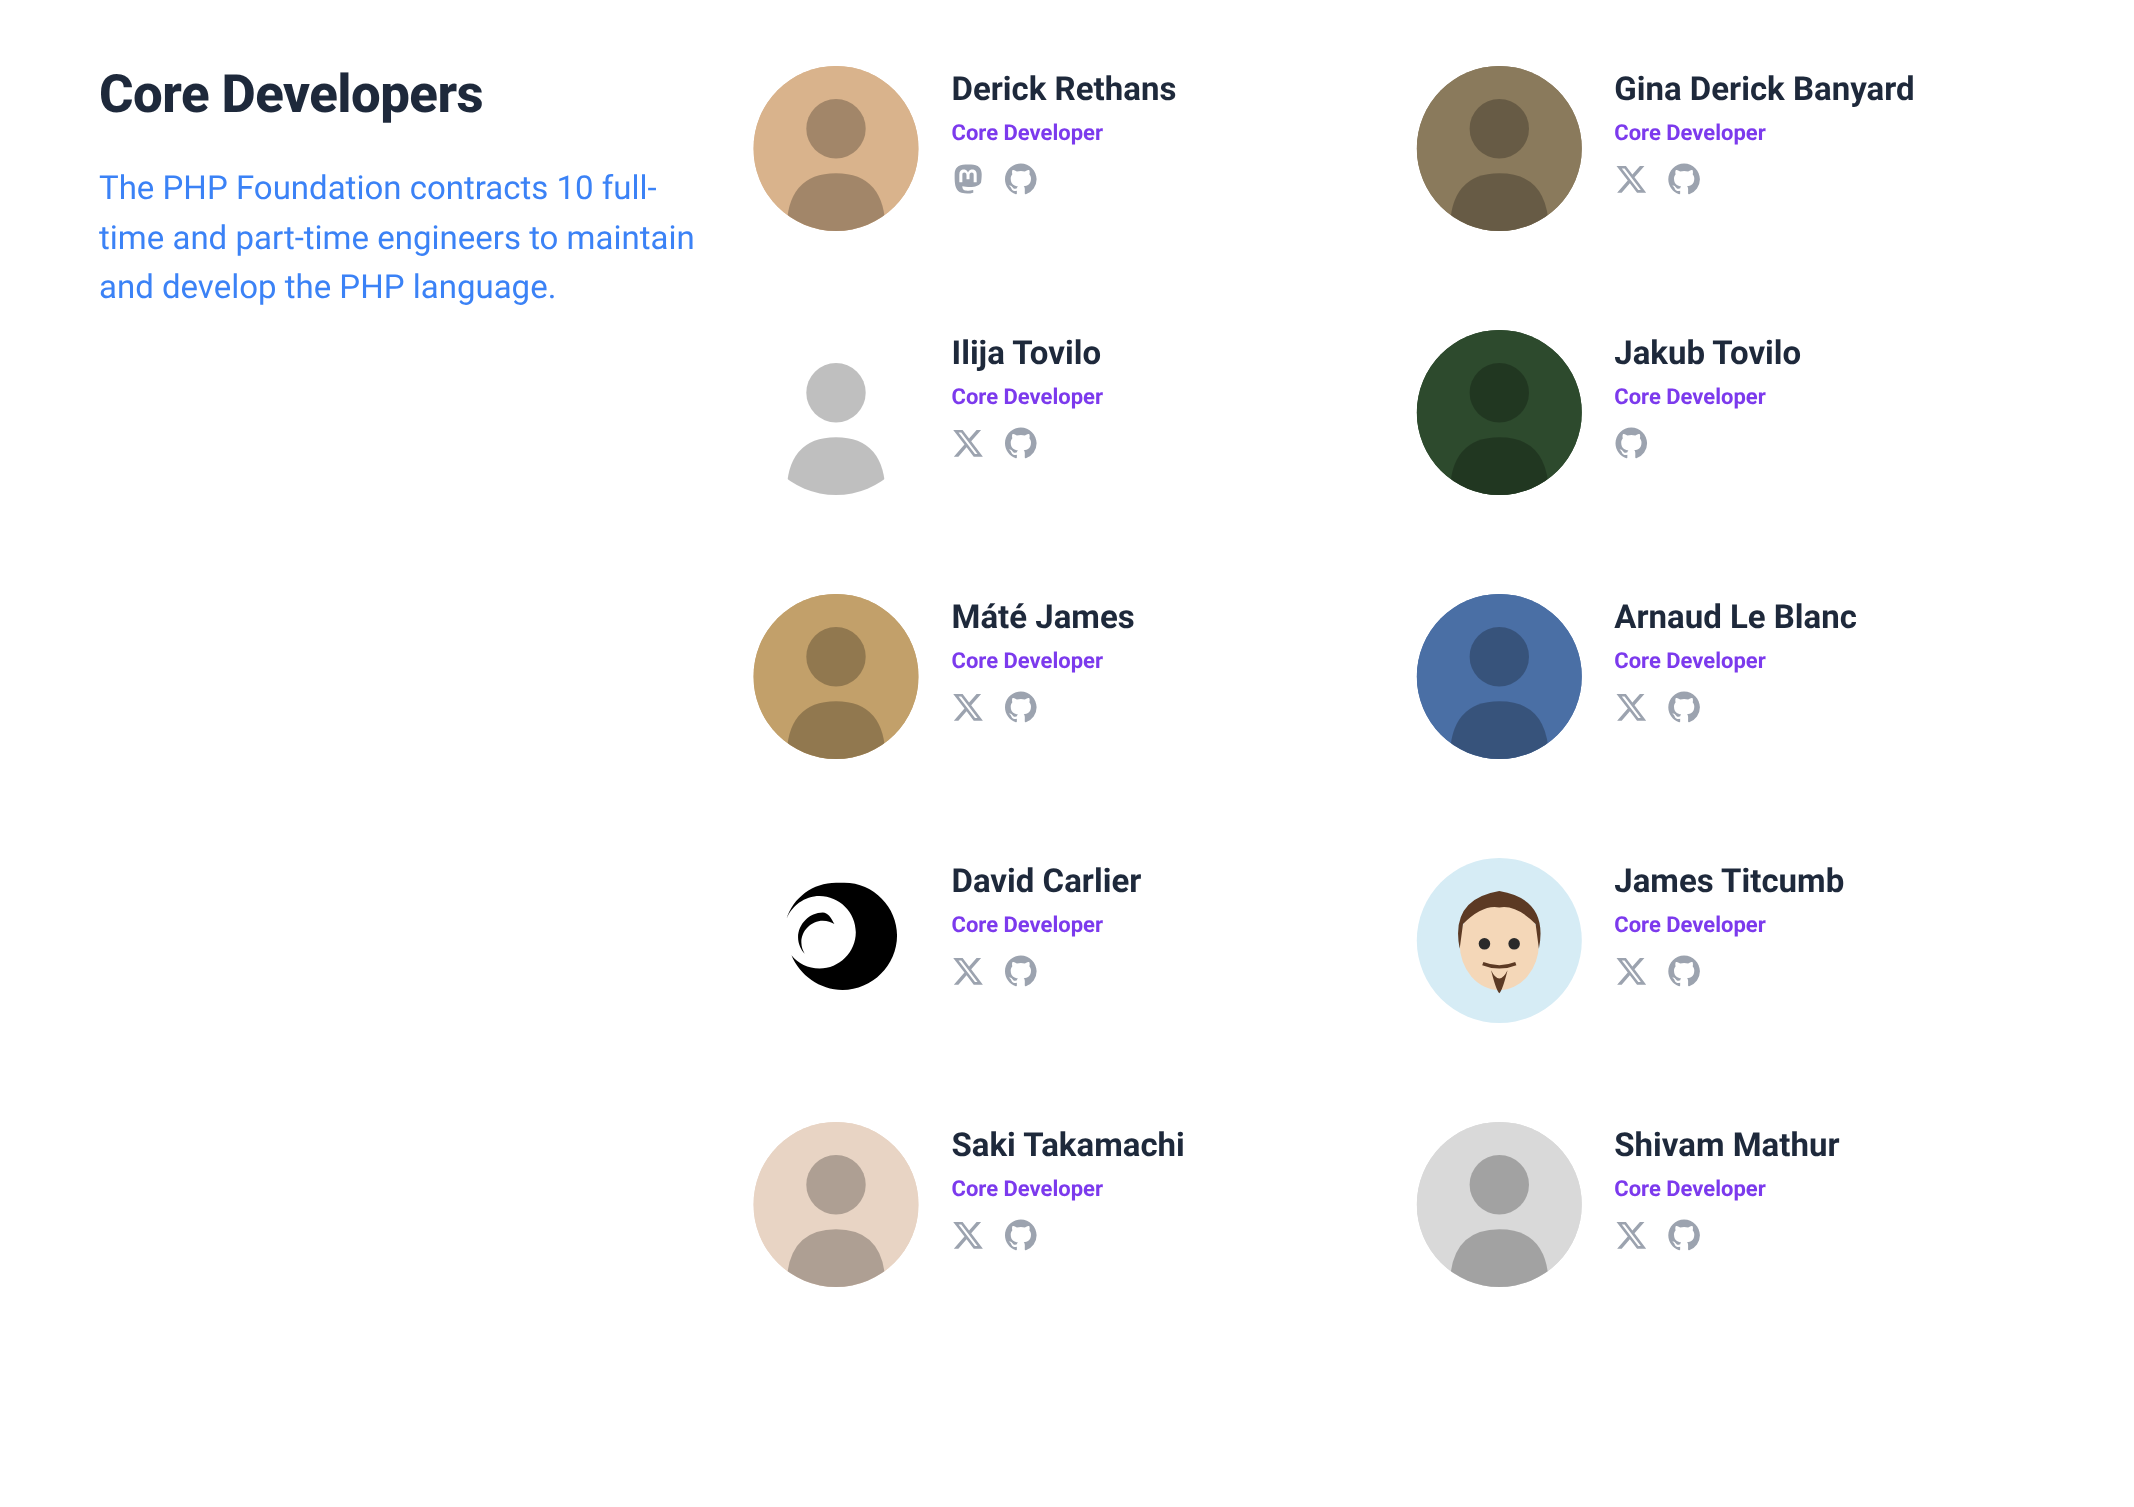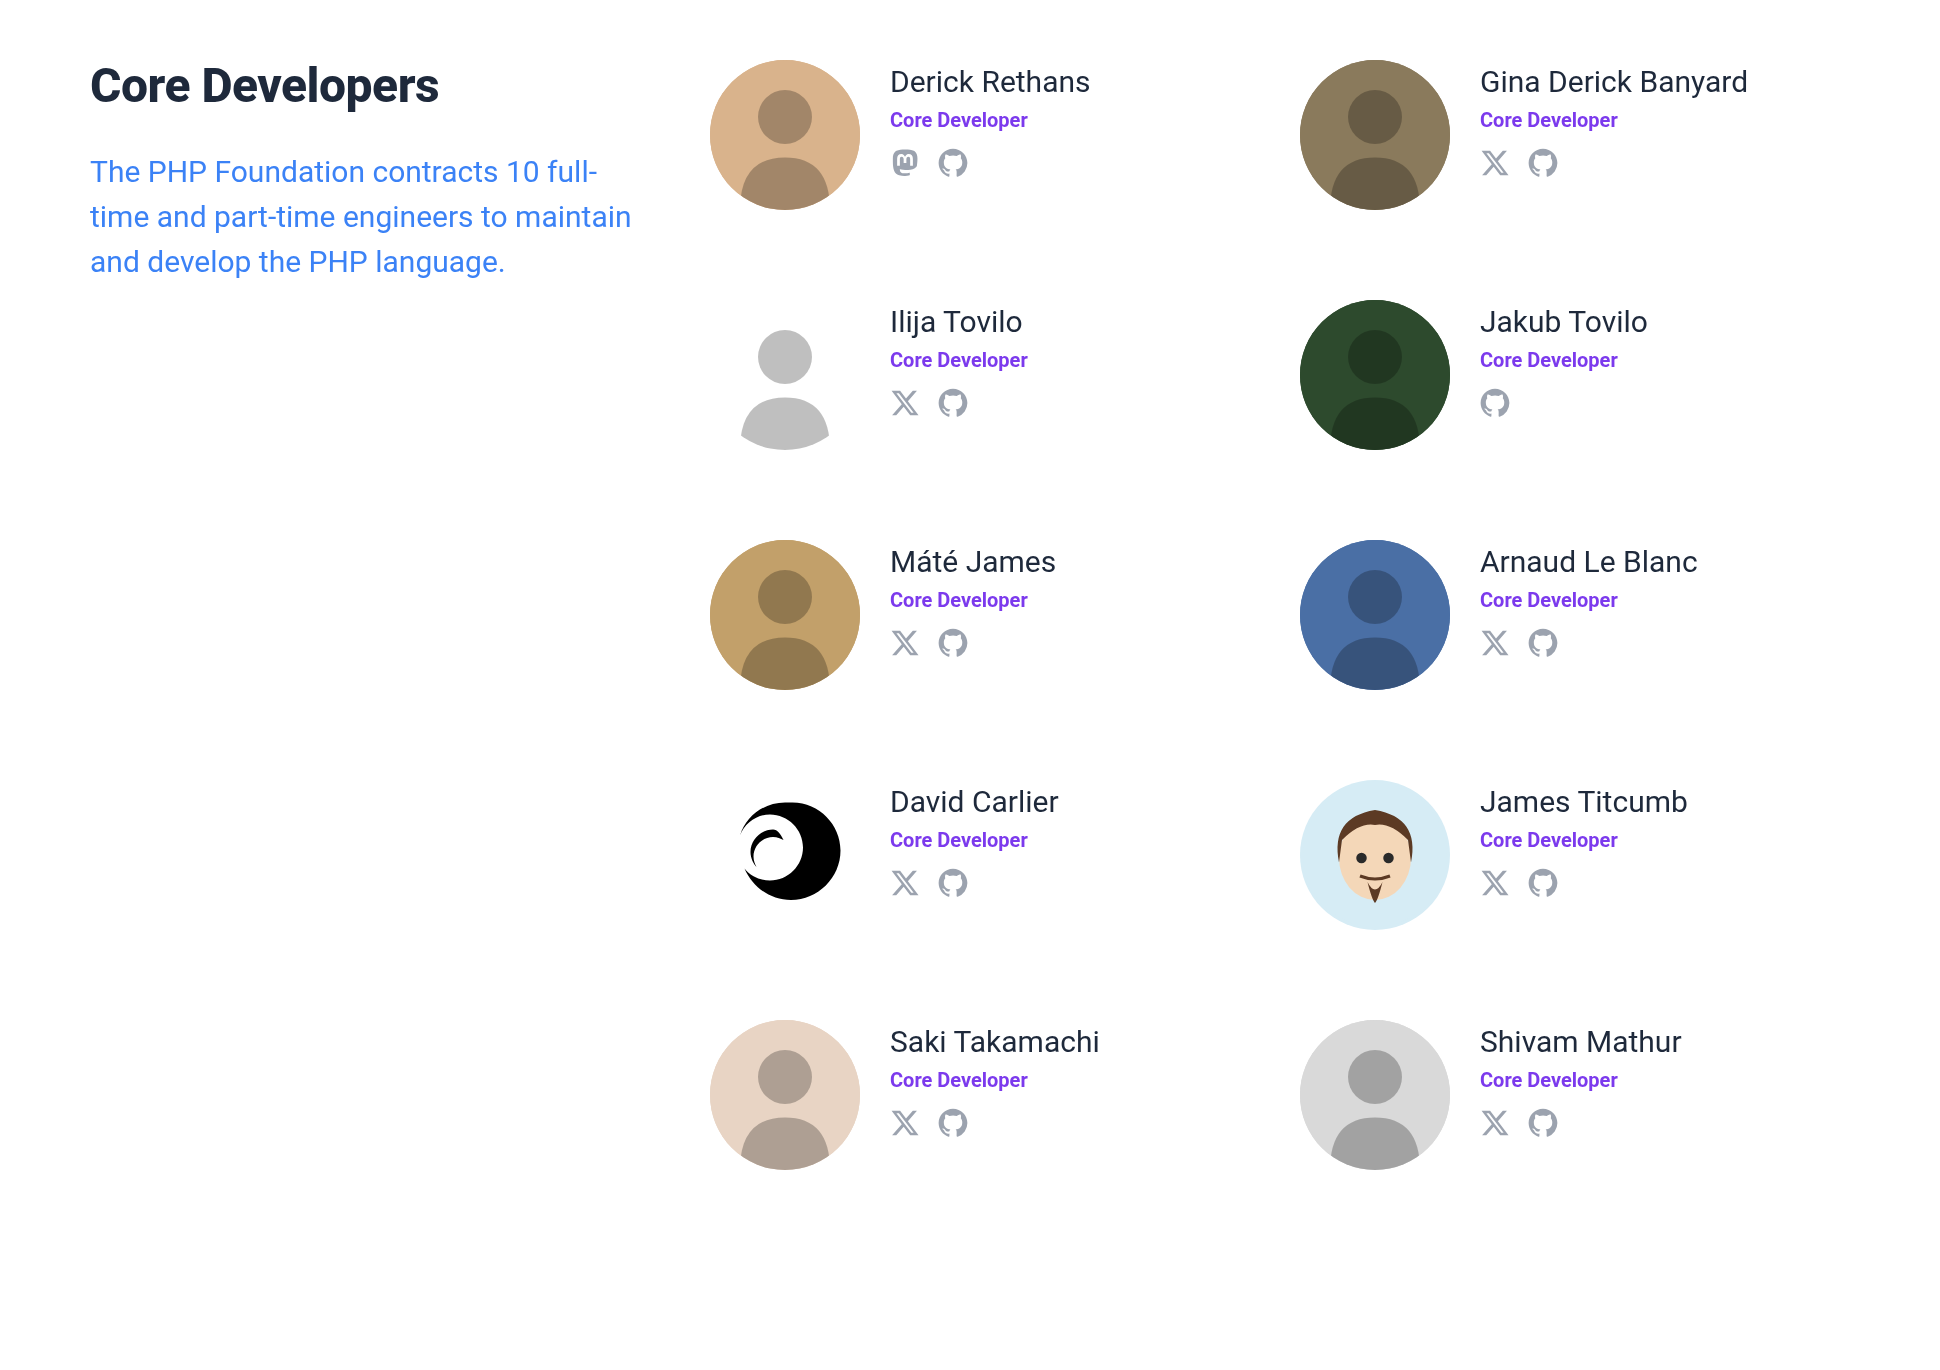--- a/index.html
+++ b/index.html
@@ -5,21 +5,21 @@
     * { box-sizing: border-box; margin: 0; padding: 0; }
     body {
       font-family: -apple-system, BlinkMacSystemFont, "Segoe UI", Roboto, "Helvetica Neue", Arial, sans-serif;
       background: #fff;
       color: #1e293b;
       width: 1940px;
       padding: 60px 90px;
     }
     .container {
       display: flex;
-      gap: 60px;
+      gap: 35px;
     }
     .intro {
       width: 560px;
       flex-shrink: 0;
     }
     .intro h1 {
       font-size: 48px;
       font-weight: 800;
       color: #1e293b;
       margin-bottom: 36px;
@@ -51,21 +51,21 @@
       flex-shrink: 0;
       display: flex;
       align-items: center;
       justify-content: center;
       overflow: hidden;
     }
     .avatar svg { width: 100%; height: 100%; }
     .info { padding-top: 4px; }
     .name {
       font-size: 30px;
-      font-weight: 400;
+      font-weight: 700;
       color: #1e293b;
       line-height: 1.2;
       margin-bottom: 8px;
     }
     .role {
       font-size: 20px;
       font-weight: 700;
       color: #7c3aed;
       margin-bottom: 16px;
       cursor: pointer;

